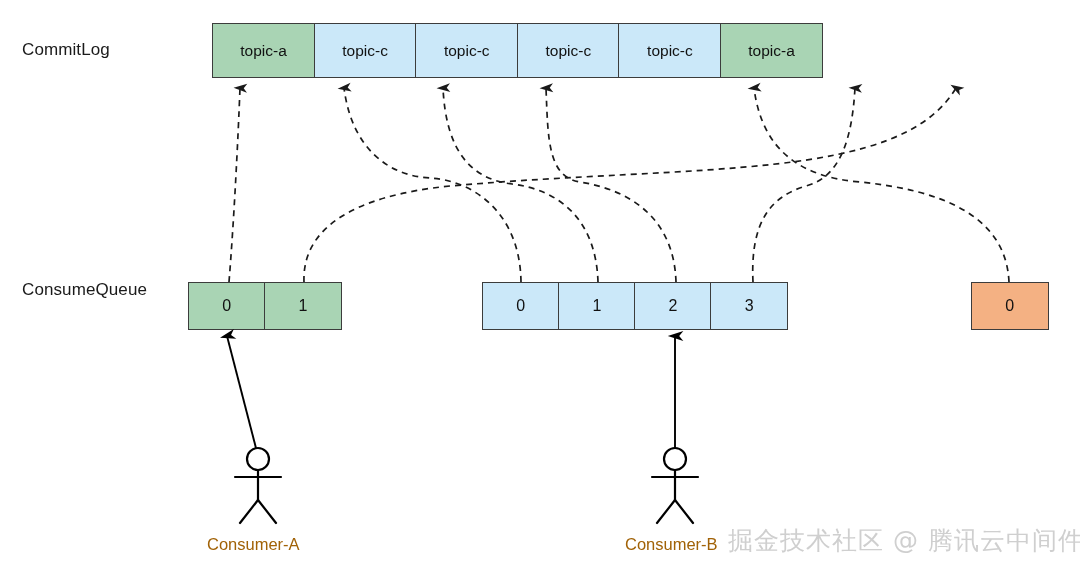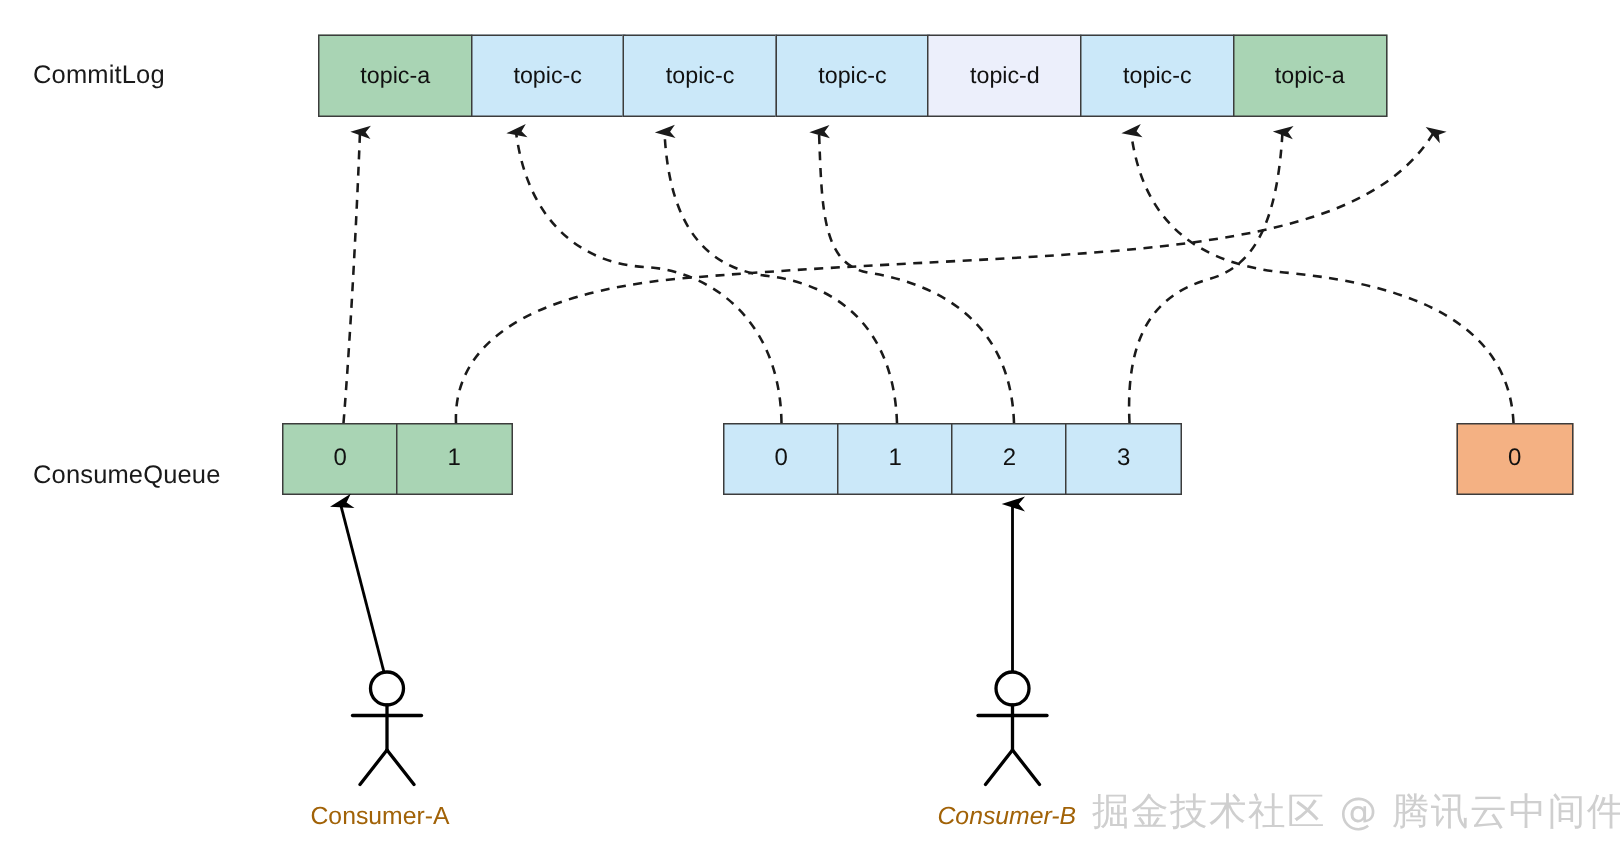--- a/index.html
+++ b/index.html
@@ -18,21 +18,21 @@
     overflow: hidden;
   }
   .row-label {
     position: absolute;
     font-size: 17px;
     color: #1a1a1a;
     white-space: nowrap;
     letter-spacing: 0.1px;
   }
   #commitlog-label { left: 22px; top: 40px; text-align: right; }
-  #consumequeue-label { left: 22px; top: 307px; }
+  #consumequeue-label { left: 22px; top: 280px; }
 
   .cell-strip {
     position: absolute;
     display: flex;
     box-sizing: border-box;
   }
   .cell {
     box-sizing: border-box;
     border: 1.4px solid #3c3c3c;
     margin-left: -1.4px;
@@ -62,21 +62,21 @@
     width: 1080px; height: 570px;
     pointer-events: none;
   }
   .consumer-label {
     position: absolute;
     font-size: 16.5px;
     color: #a16207;
     white-space: nowrap;
   }
   #consumer-a-label { left: 207px; top: 535px; }
-  #consumer-b-label { left: 625px; top: 535px; font-style: italic; }
+  #consumer-b-label { left: 625px; top: 535px; }
 
   #watermark {
     position: absolute;
     left: 728px;
     top: 524px;
     font-size: 25px;
     color: #cfcfcf;
     white-space: nowrap;
     font-family: "DejaVu Sans", sans-serif;
     letter-spacing: 1px;
@@ -89,21 +89,20 @@
 
   <div class="row-label" id="commitlog-label">CommitLog</div>
 
   <div class="row-label" id="consumequeue-label">ConsumeQueue</div>
 
   <div class="cell-strip" id="commitlog-strip">
     <div class="cell" style="background:#a9d4b4">topic-a</div>
     <div class="cell" style="background:#cbe8f9">topic-c</div>
     <div class="cell" style="background:#cbe8f9">topic-c</div>
     <div class="cell" style="background:#cbe8f9">topic-c</div>
-    <div class="cell" style="background:#eceffb">topic-d</div>
     <div class="cell" style="background:#cbe8f9">topic-c</div>
     <div class="cell" style="background:#a9d4b4">topic-a</div>
   </div>
 
   <div class="cell-strip cq-strip" id="cq-green">
     <div class="cell" style="background:#a9d4b4">0</div>
     <div class="cell" style="background:#a9d4b4">1</div>
   </div>
 
   <div class="cell-strip cq-strip" id="cq-blue">

